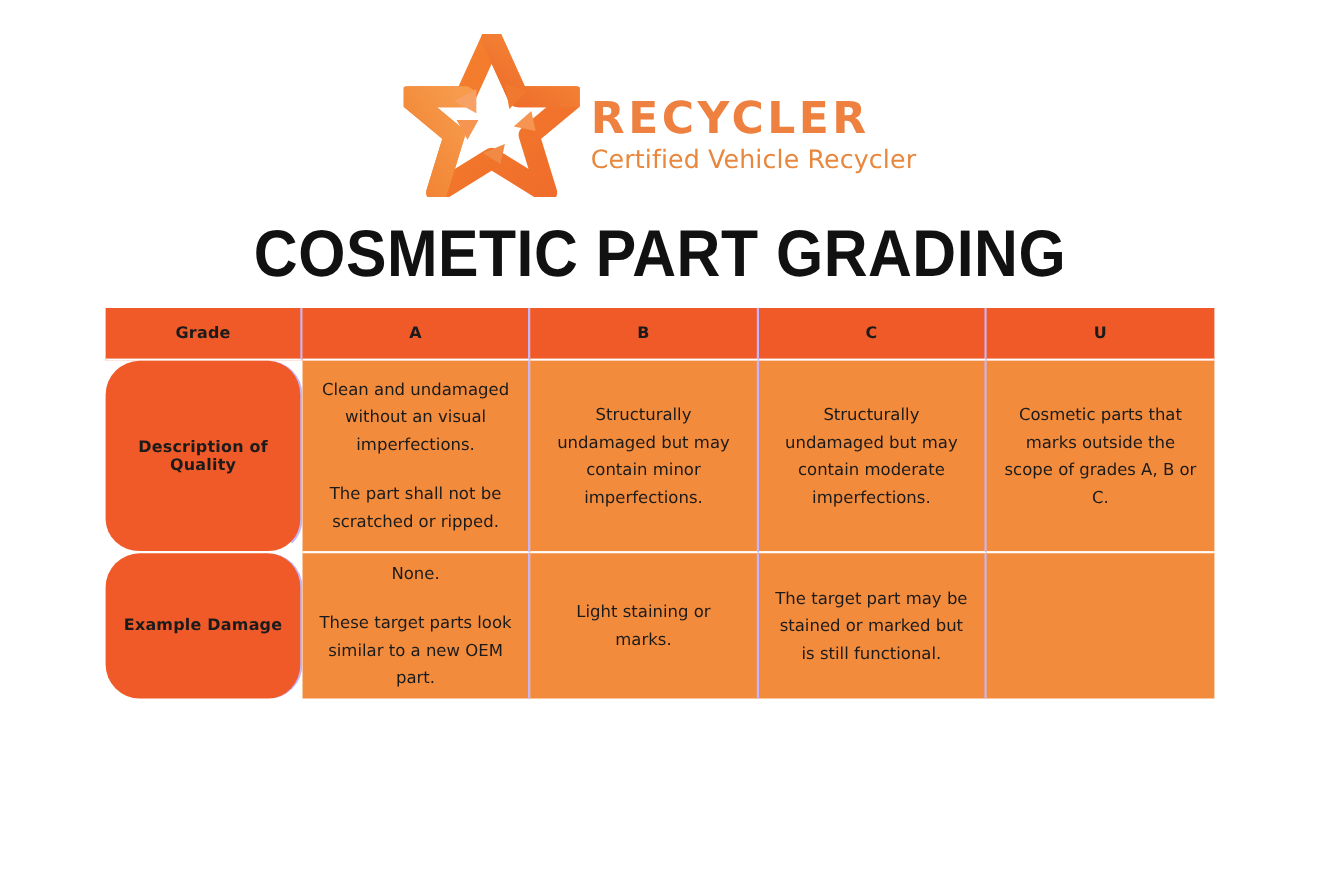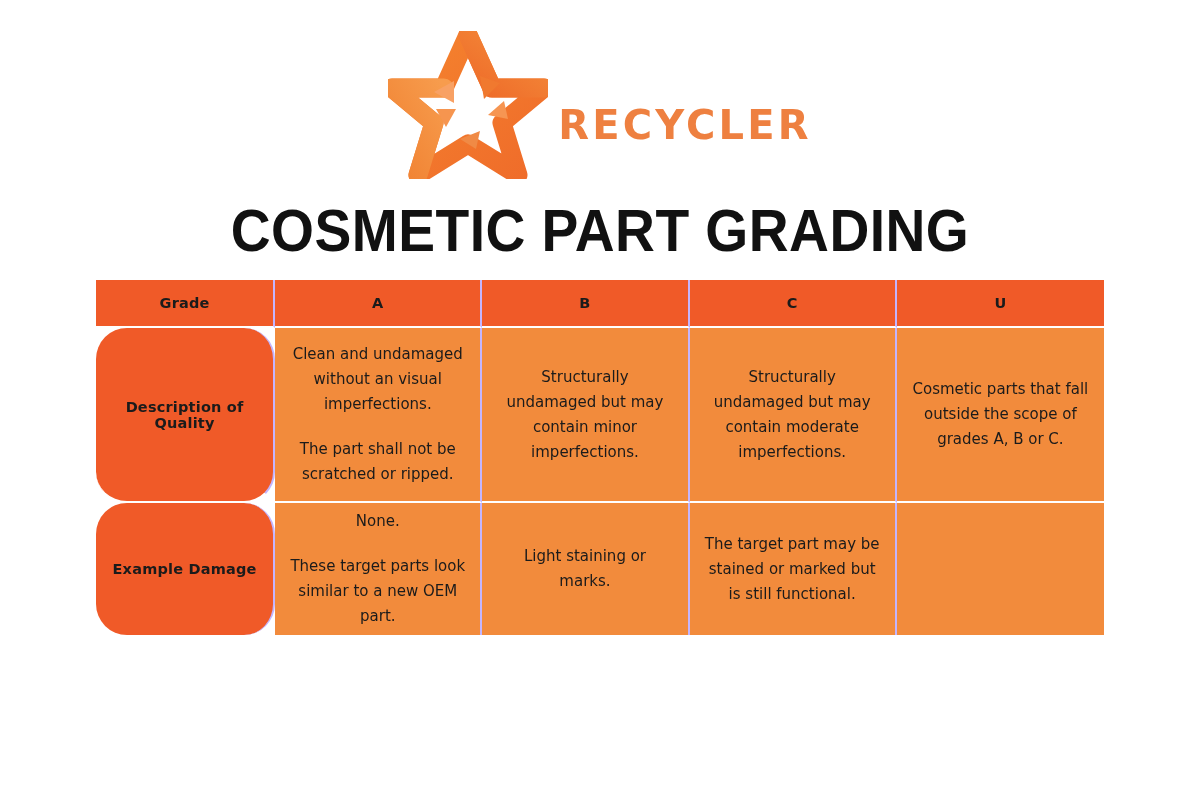--- a/index.html
+++ b/index.html
@@ -161,20 +161,21 @@
 
         <polygon points="66,50 66,72 46,61" fill="#F8A164"></polygon>
         <polygon points="112,52 96,68 92,45" fill="#F0792F"></polygon>
         <polygon points="120,88 100,84 116,70" fill="#F69552"></polygon>
         <polygon points="58,96 48,78 68,78" fill="#F6954F"></polygon>
         <polygon points="86,116 70,106 90,98" fill="#F4accb" opacity="0"></polygon>
         <polygon points="88,118 72,108 92,100" fill="#F08A45"></polygon>
       </svg>
       <div class="logo-words">
         <div class="logo-name">RECYCLER</div>
+        <div class="logo-tagline">Certified Vehicle Recycler</div>
       </div>
     </div>
   </div>
 
   <div class="page-title">COSMETIC PART GRADING</div>
 
   <table class="grading-table">
     <colgroup>
       <col class="col-label">
         <col class="col-grade">
@@ -198,21 +199,21 @@
             <p class="cell-para">Clean and undamaged without an visual imperfections.</p>
             <p class="cell-para">The part shall not be scratched or ripped.</p>
           </td>
         <td class="body-cell">
             <p class="cell-para">Structurally undamaged but may contain minor imperfections.</p>
           </td>
         <td class="body-cell">
             <p class="cell-para">Structurally undamaged but may contain moderate imperfections.</p>
           </td>
         <td class="body-cell last-col">
-            <p class="cell-para">Cosmetic parts that fall outside the scope of grades A, B or C.</p>
+            <p class="cell-para">Cosmetic parts that marks outside the scope of grades A, B or C.</p>
           </td>
       </tr>
       <tr class="row-example last-row">
         <td class="rowhead">Example Damage</td>
         <td class="body-cell">
             <p class="cell-para">None.</p>
             <p class="cell-para">These target parts look similar to a new OEM part.</p>
           </td>
         <td class="body-cell">
             <p class="cell-para">Light staining or marks.</p>

